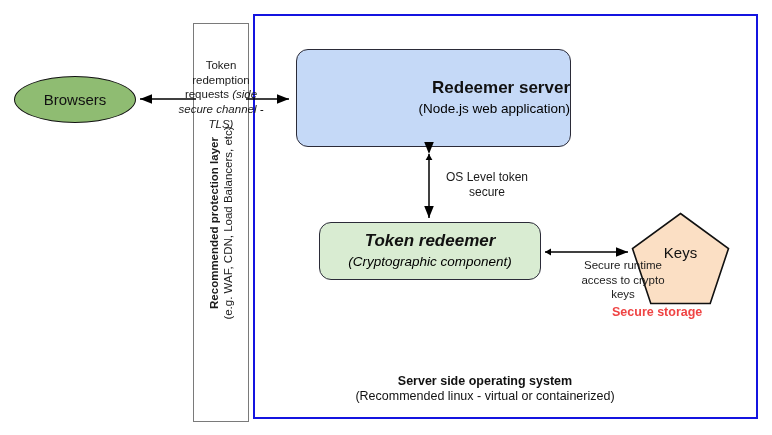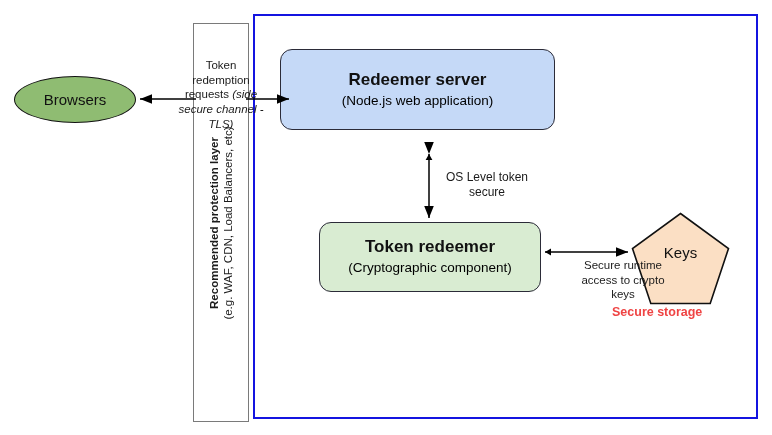--- a/index.html
+++ b/index.html
@@ -84,34 +84,36 @@
     position: absolute;
     box-sizing: border-box;
     border-radius: 12px;
     display: flex;
     flex-direction: column;
     align-items: center;
     justify-content: center;
     text-align: center;
   }
   .redeemer-server {
-    left: 280px;
+    left: 296px;
     top: 49px;
     width: 275px;
-    height: 81px;
+    height: 98px;
     background: #c5d9f7;
     border: 1.6px solid #2b2b38;
+    align-items: flex-end;
   }
   .token-redeemer {
     left: 319px;
     top: 222px;
     width: 222px;
-    height: 70px;
+    height: 58px;
     background: #d9ecd2;
     border: 1.6px solid #2b2b38;
+    font-style: italic;
   }
   .node-title {
     font-size: 17px;
     font-weight: bold;
     color: #111111;
     line-height: 1.2;
   }
   .node-sub {
     font-size: 13.5px;
     color: #000000;
@@ -279,14 +281,18 @@
     <span>OS Level token</span><br>
     <span>secure</span>
   </div>
 
   <div class="edge-label label-secure-runtime">
     <span>Secure runtime</span><br>
     <span>access to crypto</span><br>
     <span>keys</span>
   </div>
 
+  <div class="os-caption">
+    <span class="c1">Server side operating system</span>
+    <span class="c2">(Recommended linux - virtual or containerized)</span>
+  </div>
 
 </div>
 
 </body></html>

